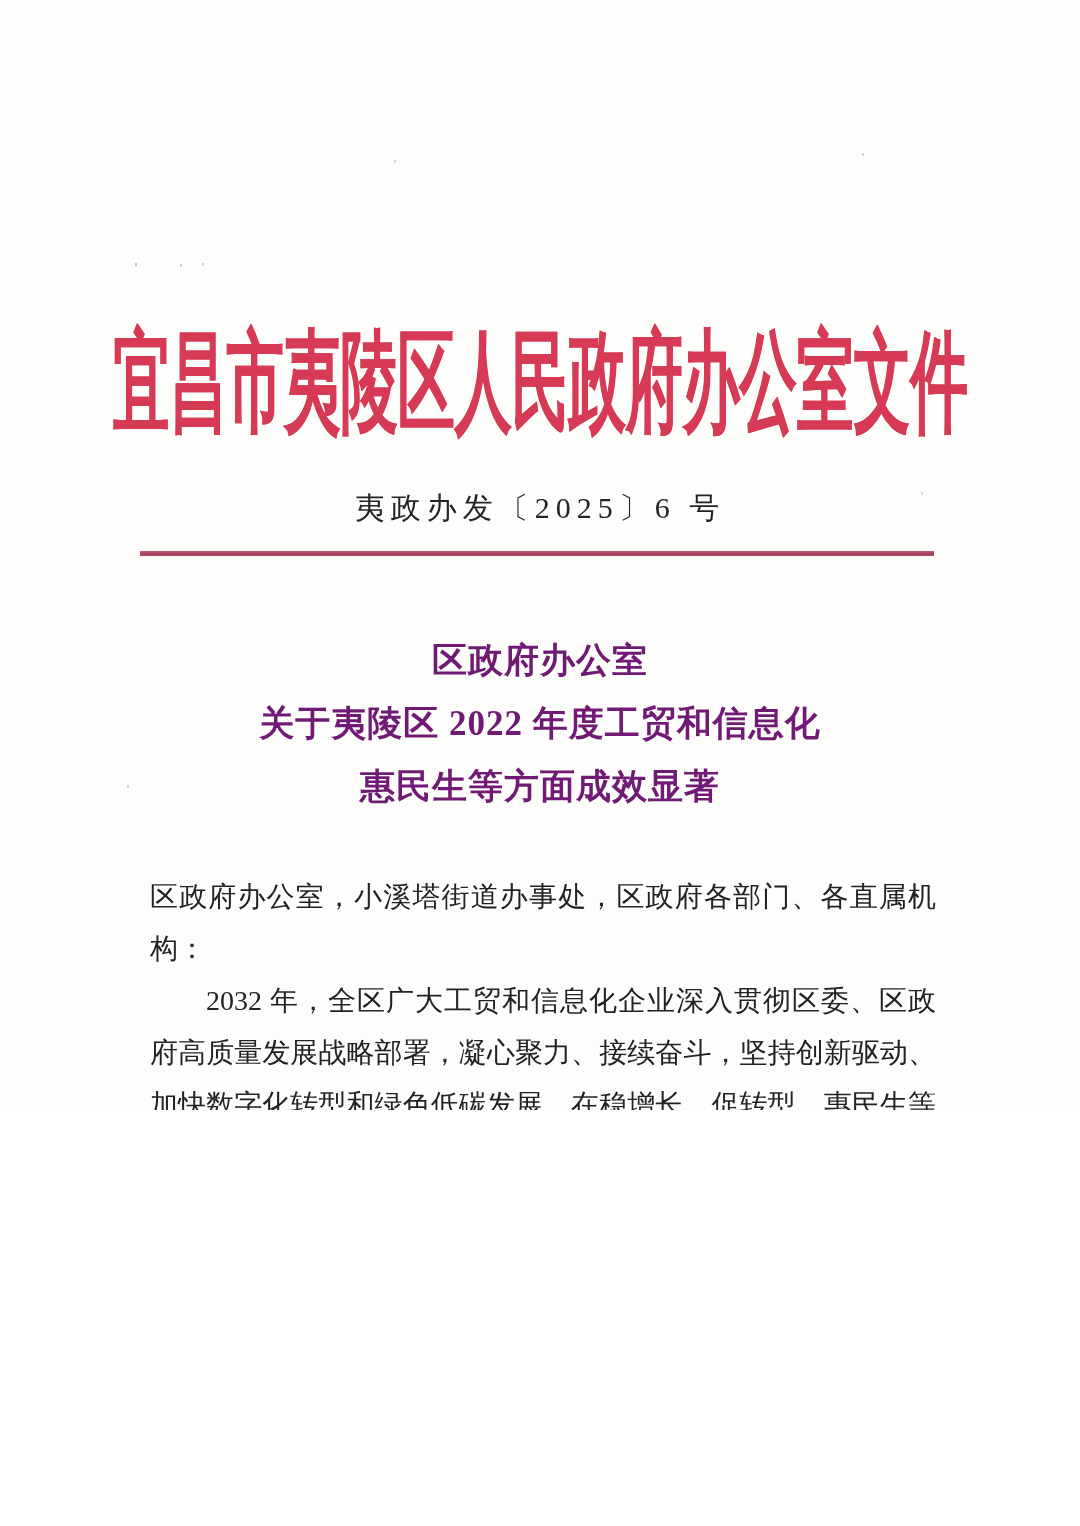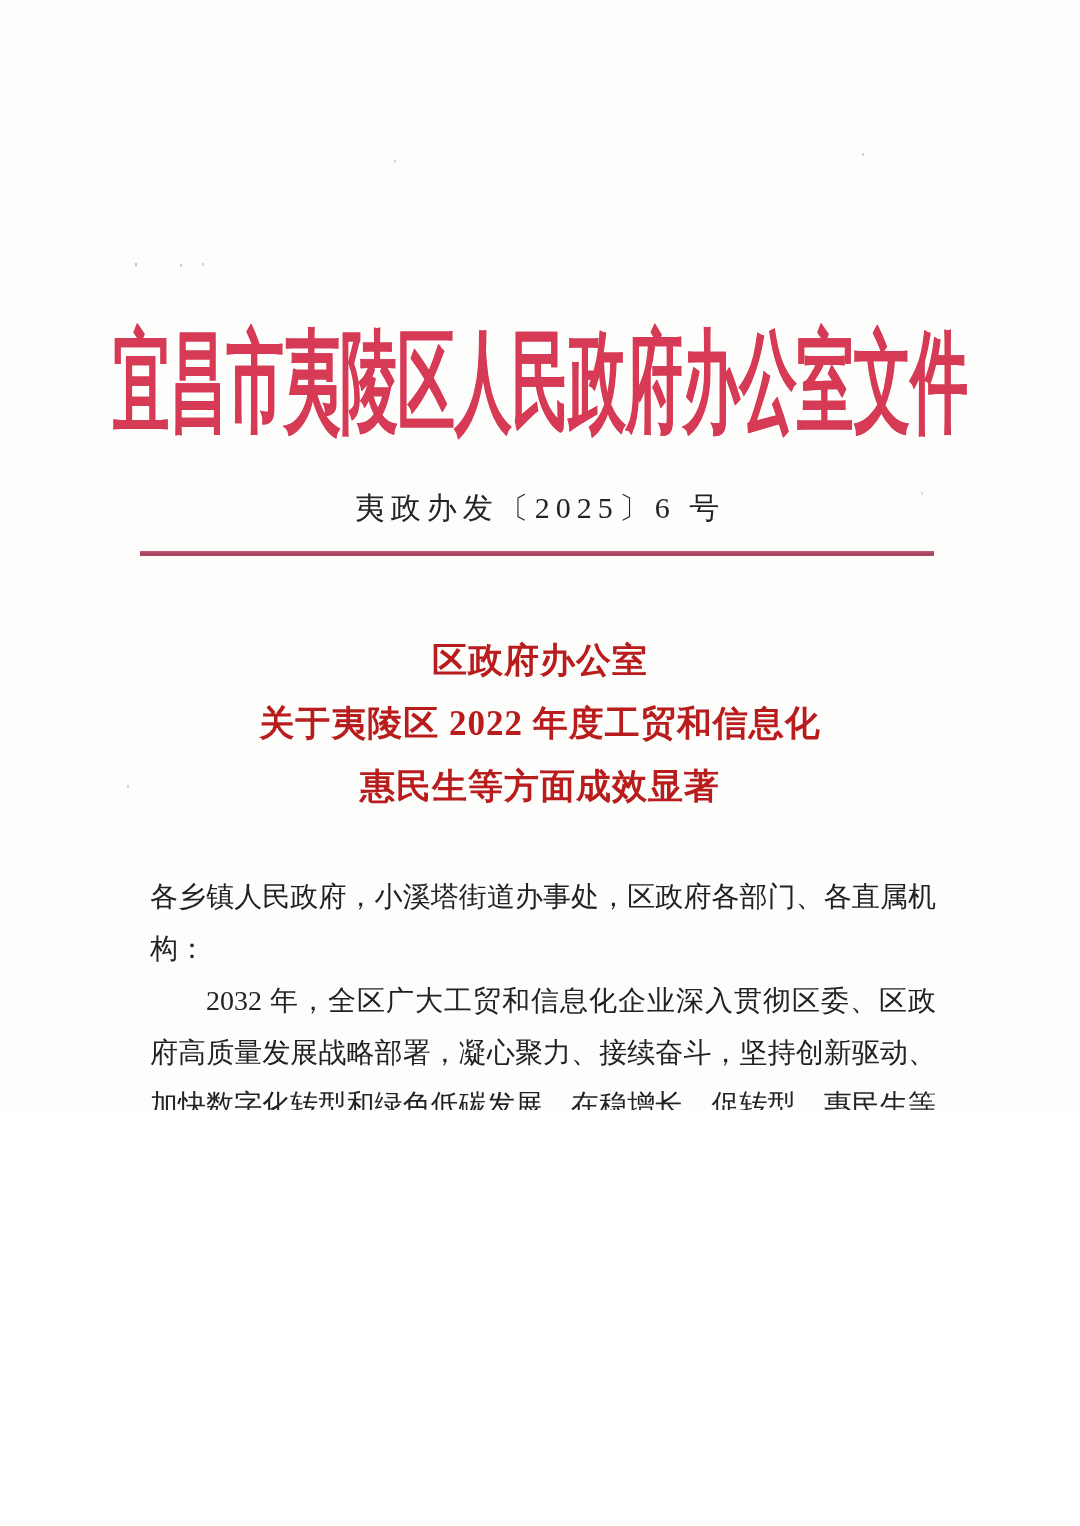--- a/index.html
+++ b/index.html
@@ -69,21 +69,21 @@
   }
   .doc-title {
     position: absolute;
     top: 629px;
     left: 0;
     width: 100%;
     text-align: center;
     font-size: 35px;
     font-weight: 700;
     line-height: 63px;
-    color: #b91c1c;
+    color: #701a75;
     letter-spacing: 1px;
   }
   .body-text {
     position: absolute;
     top: 871px;
     left: 150px;
     width: 786px;
     font-size: 28px;
     line-height: 52px;
     text-align: justify;
@@ -118,19 +118,19 @@
 
   <div class="red-rule"></div>
 
   <div class="doc-title">
     <div>区政府办公室</div>
     <div>关于夷陵区 2022 年度工贸和信息化</div>
     <div>惠民生等方面成效显著</div>
   </div>
 
   <div class="body-text">
-    <p>各乡镇人民政府，小溪塔街道办事处，区政府各部门、各直属机构：</p>
+    <p>区政府办公室，小溪塔街道办事处，区政府各部门、各直属机构：</p>
     <p class="indent">2032 年，全区广大工贸和信息化企业深入贯彻区委、区政府高质量发展战略部署，凝心聚力、接续奋斗，坚持创新驱动、加快数字化转型和绿色低碳发展，在稳增长、促转型、惠民生等方面成效显著，为全区经济社会发展作出了突出贡献。</p>
   </div>
 
   <div class="page-number">— 1 —</div>
 
 </div>
 
 </body></html>

